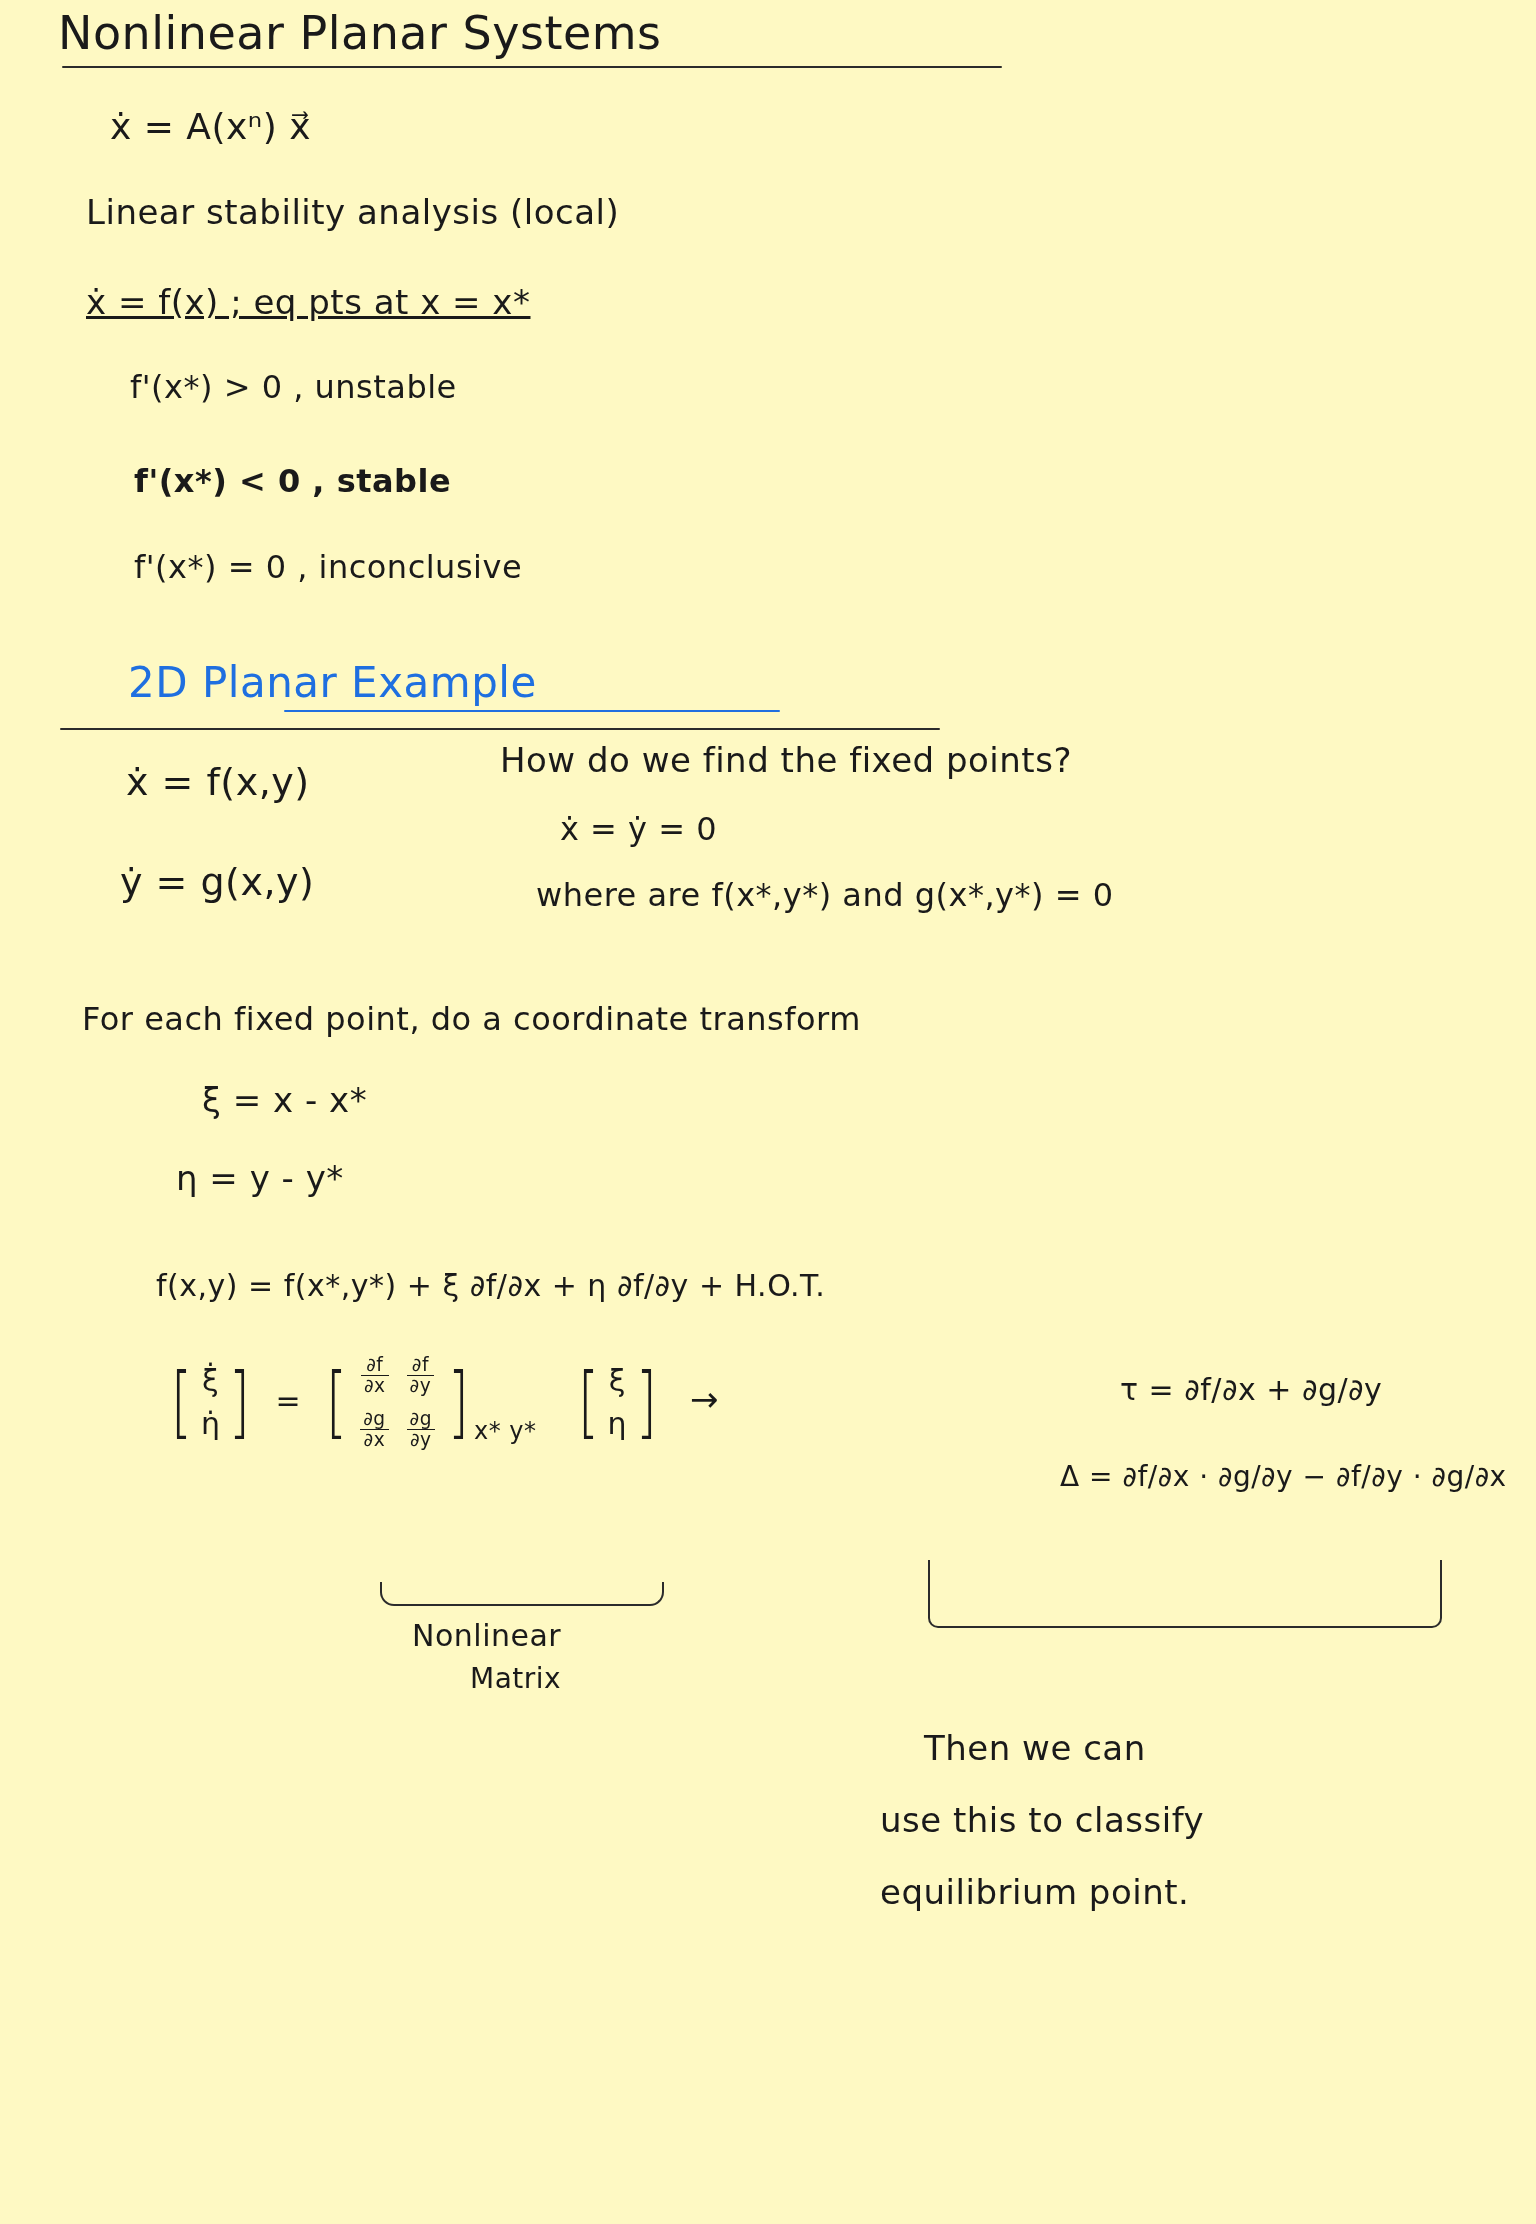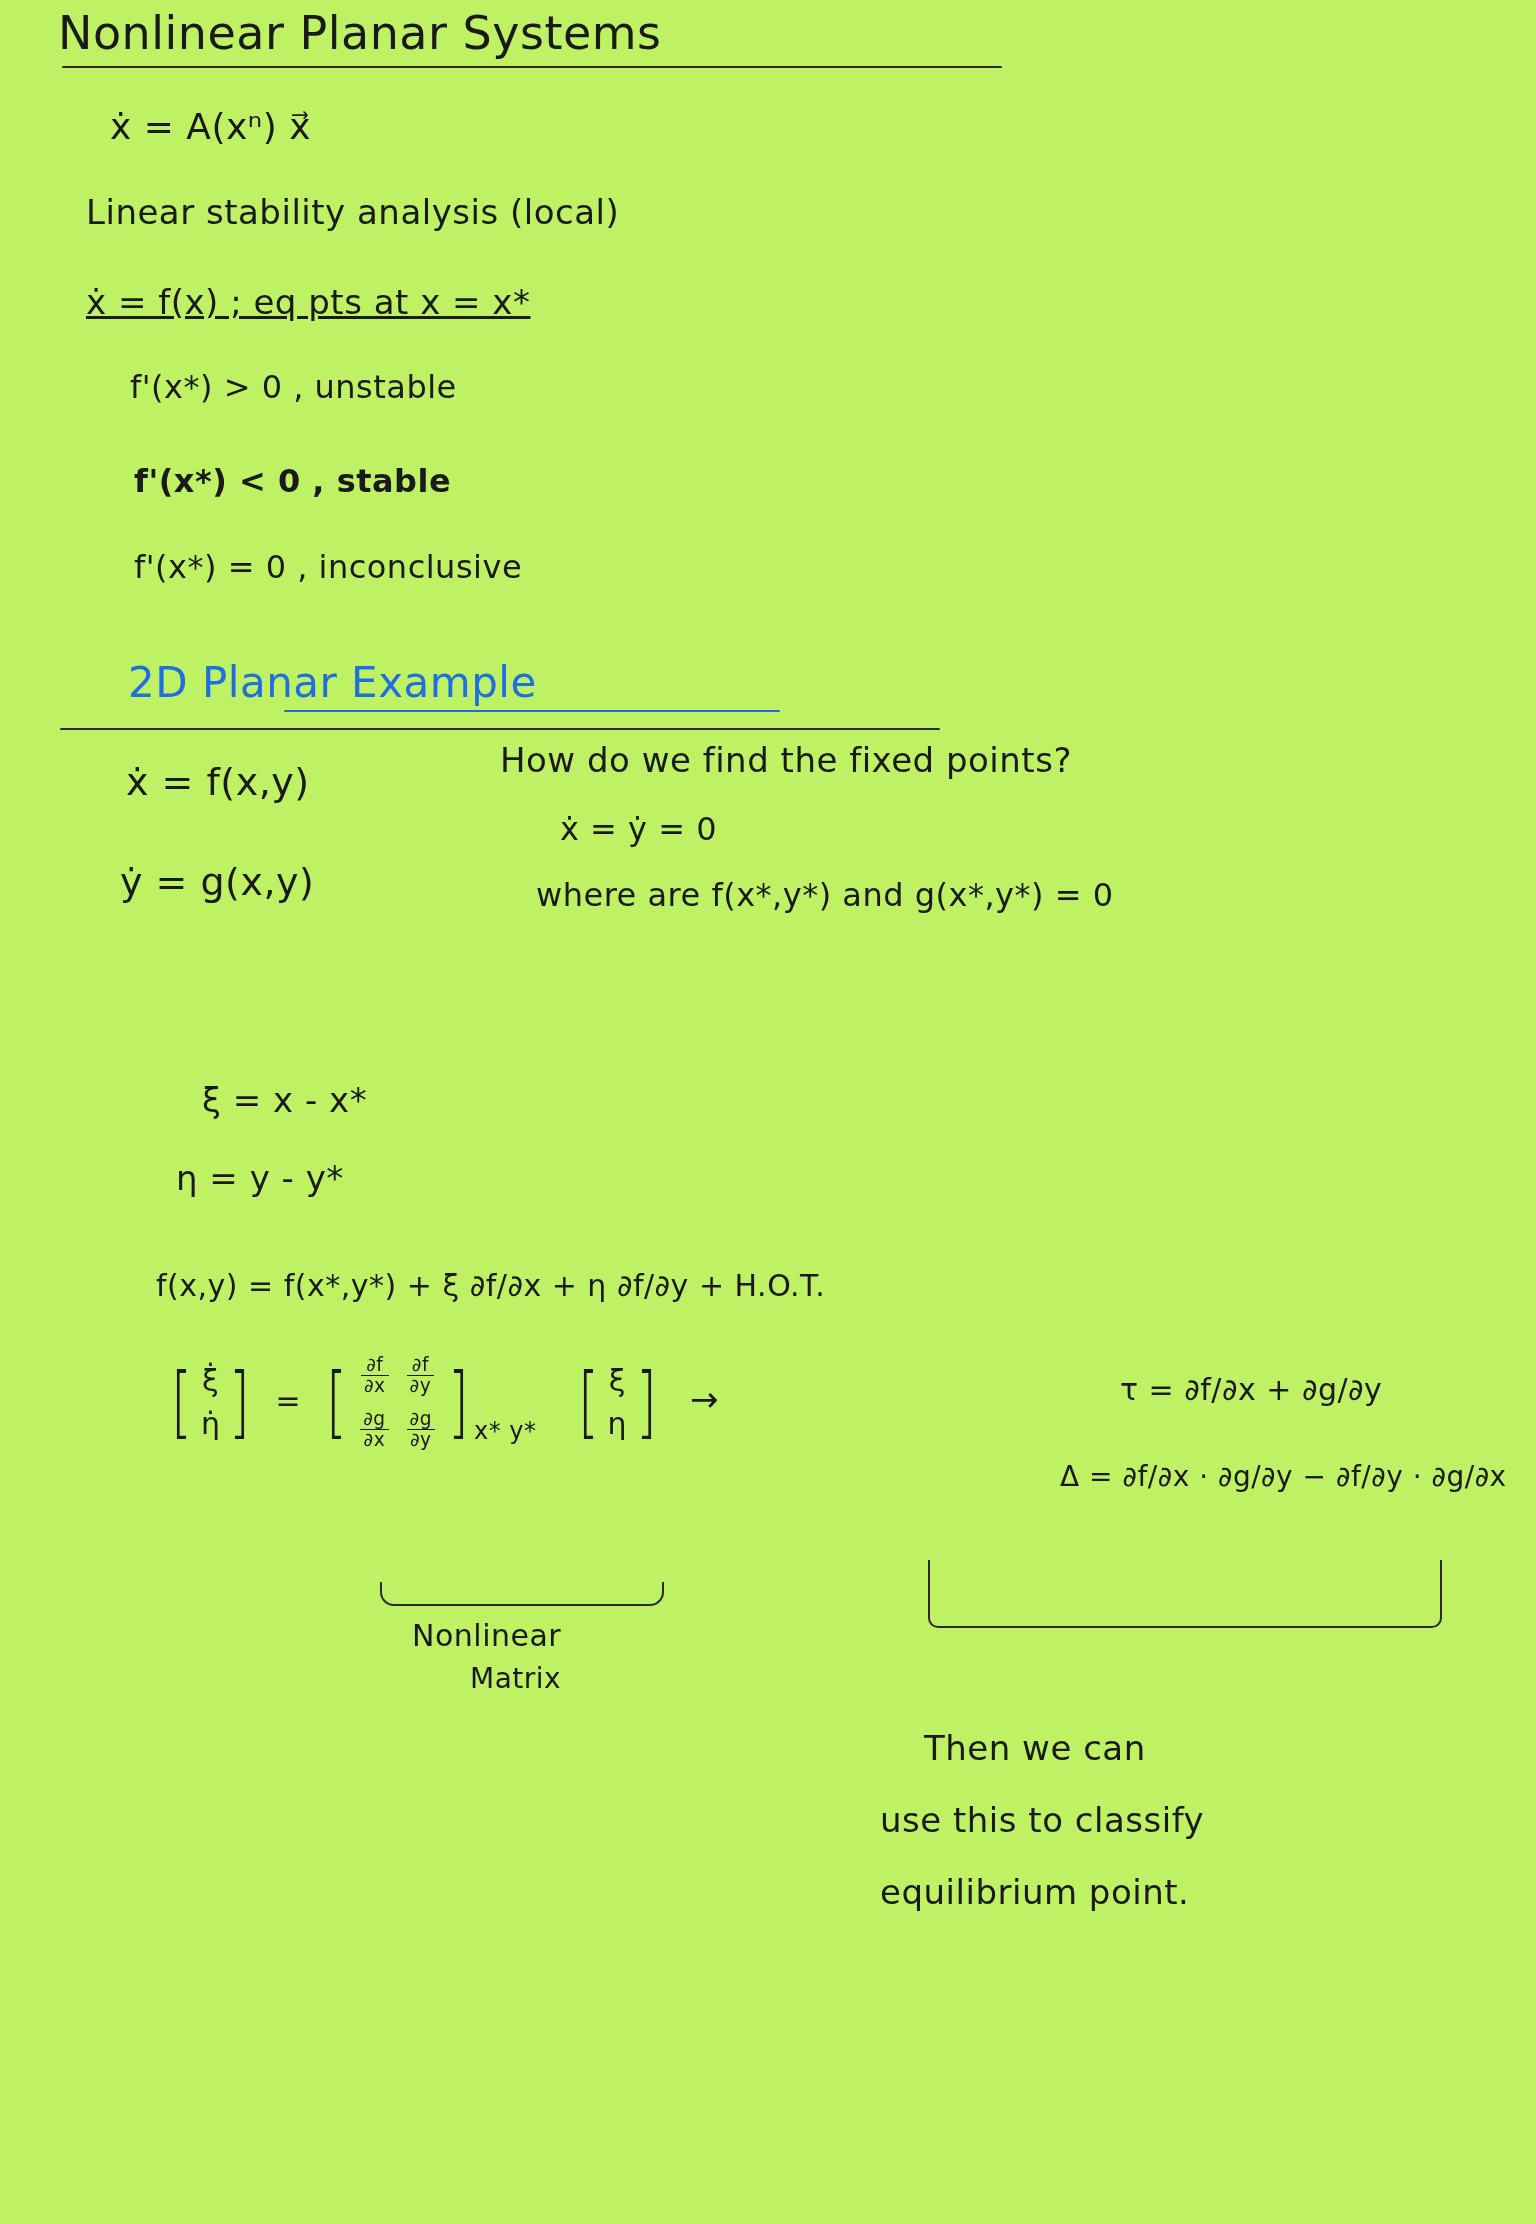--- a/index.html
+++ b/index.html
@@ -10,21 +10,21 @@
   body {
     width: 1536px;
     height: 2224px;
     position: relative;
     font-family: "DejaVu Sans", sans-serif;
     overflow: hidden;
   }
   .page {
     position: absolute;
     inset: 0;
-    background: #bef264;
+    background: #fef9c3;
   }
   .hw {
     position: absolute;
     color: #1a1a1a;
     font-family: "DejaVu Sans", sans-serif;
     white-space: nowrap;
     letter-spacing: 0.5px;
   }
   .ink-blue {
     color: #1f6fe0;
@@ -98,20 +98,21 @@
   <div class="rule blue" style="left:284px; top:710px; width:496px; background:#1f6fe0;"></div>
   <div class="rule" style="left:60px; top:728px; width:880px;"></div>
 
   <div class="hw" style="left:126px; top:760px; font-size:38px;">ẋ = f(x,y)</div>
   <div class="hw" style="left:120px; top:860px; font-size:38px;">ẏ = g(x,y)</div>
 
   <div class="hw" style="left:500px; top:740px; font-size:34px;">How do we find the fixed points?</div>
   <div class="hw" style="left:560px; top:810px; font-size:32px;">ẋ = ẏ = 0</div>
   <div class="hw" style="left:536px; top:876px; font-size:32px;">where are f(x*,y*) and g(x*,y*) = 0</div>
 
+  <div class="hw" style="left:82px; top:1000px; font-size:32px;">For each fixed point, do a coordinate transform</div>
 
   <div class="hw" style="left:178px; top:1080px; font-size:34px;margin-left:24px;">ξ = x - x*</div>
   <div class="hw" style="left:176px; top:1158px; font-size:34px;">η = y - y*</div>
 
   <div class="hw" style="left:156px; top:1268px; font-size:30px;">f(x,y) = f(x*,y*) + ξ ∂f/∂x + η ∂f/∂y + H.O.T.</div>
 
   <div class="hw" style="left:166px; top:1355px; font-size:30px;">
     <span class="mat">
       <span class="brk">[</span>
       <span class="mcol">

